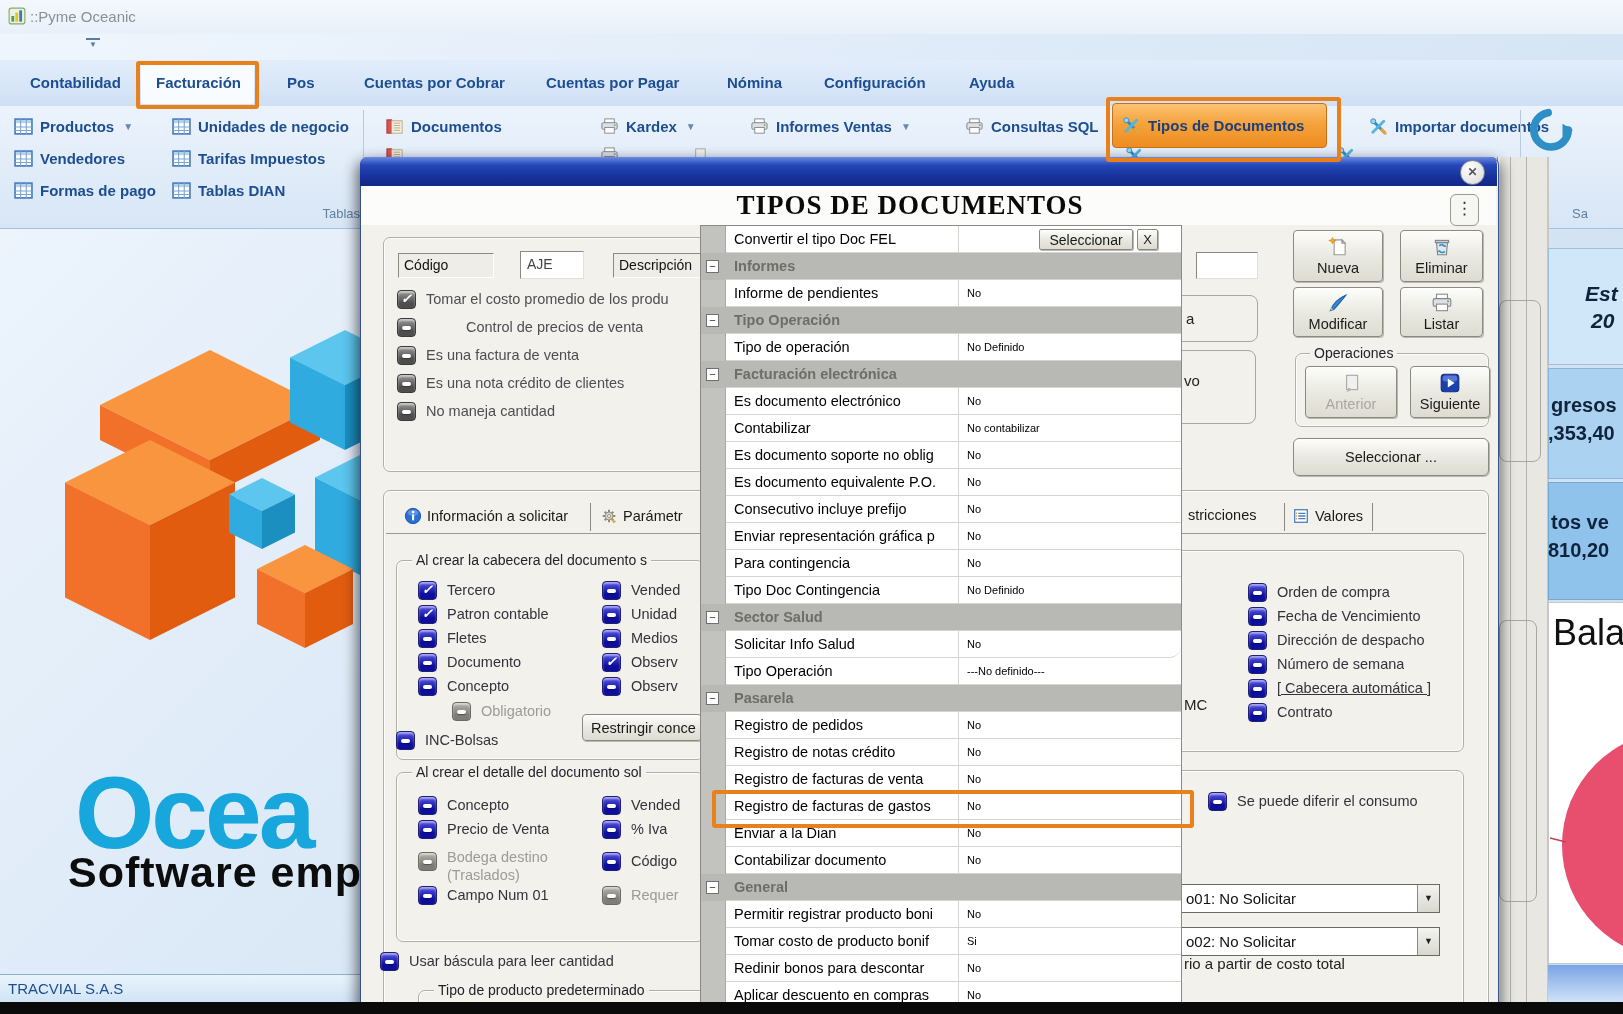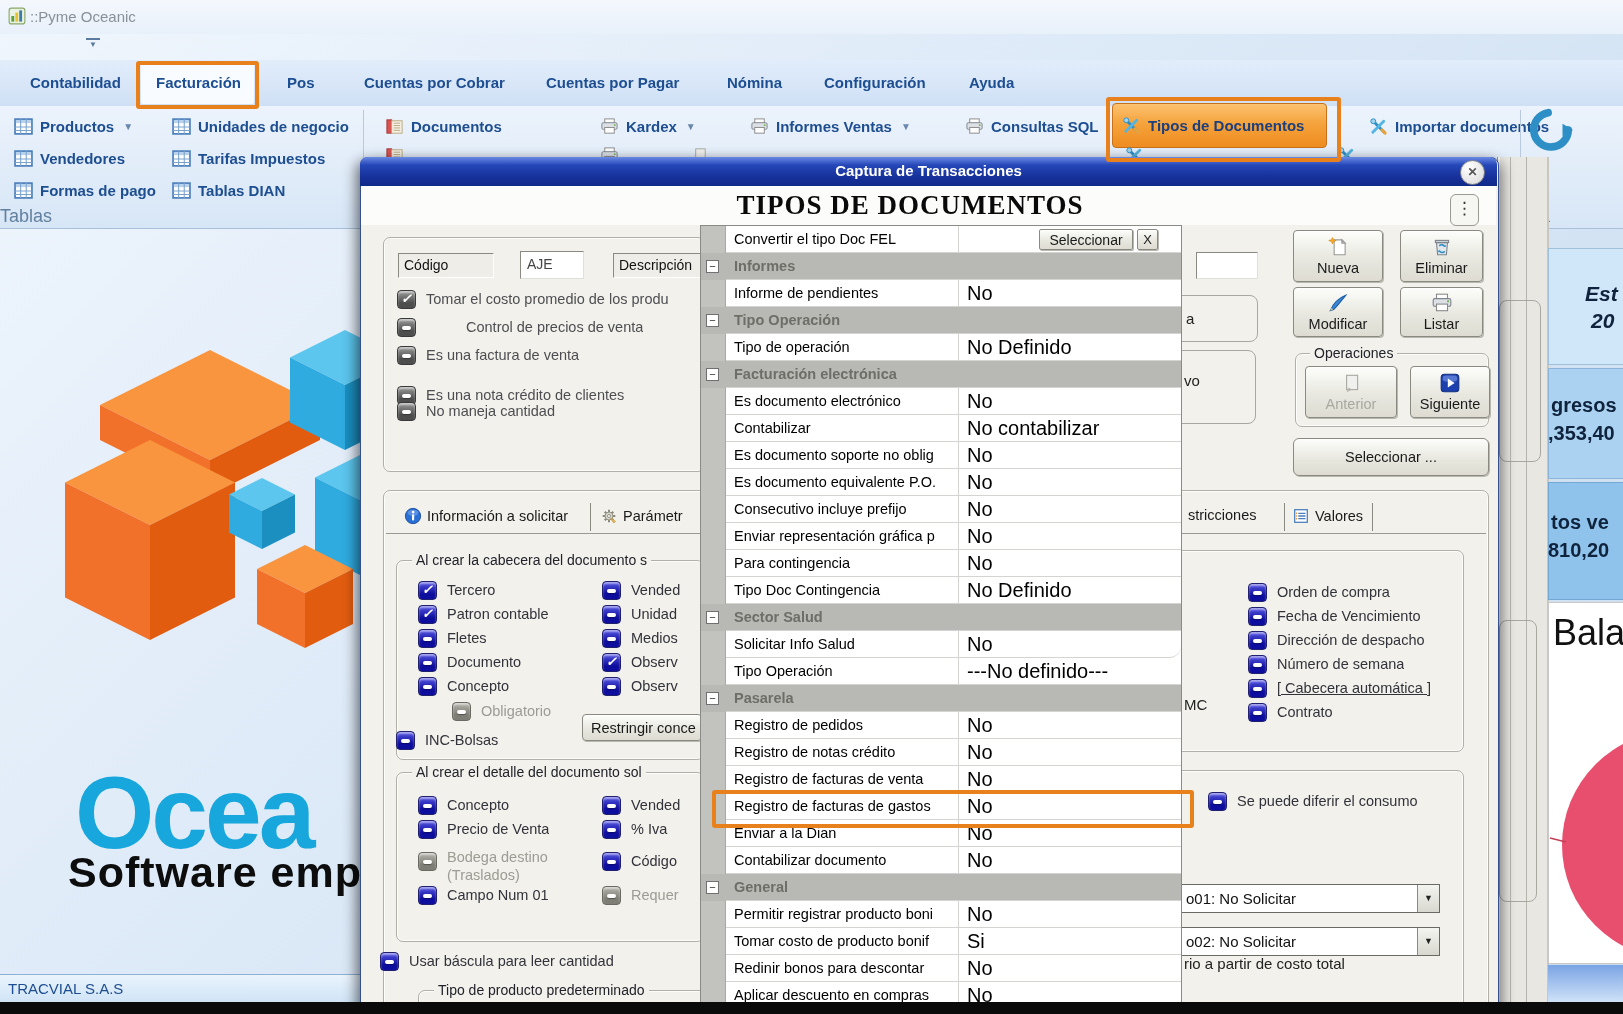--- a/index.html
+++ b/index.html
@@ -11,21 +11,21 @@
   .titlebar{left:0;top:0;width:100%;height:34px;background:linear-gradient(#f4f8fd,#e8f0fa);z-index:1;}
   .apptitle{left:30px;top:8px;color:#8a9098;font-size:15px;z-index:2;}
   .qat{left:86px;top:38px;width:14px;height:12px;z-index:2;color:#5a7aa0;font-size:8px;text-align:center;border-top:2px solid #5a7aa0;line-height:10px;cursor:pointer;}
   .tabrow{left:0;top:60px;width:100%;height:46px;background:linear-gradient(#e2edfb,#cfe0f5);border-bottom:1px solid #b9cade;z-index:1;}
   .rtab{top:71px;height:24px;line-height:24px;color:#1d4e91;font-weight:700;font-size:15px;z-index:2;cursor:pointer;white-space:nowrap;}
   .facttab-bg{left:141px;top:64px;width:113px;height:40px;background:#f8fbff;border-radius:2px;z-index:1;}
   .ribbon{left:0;top:106px;width:100%;height:122px;background:linear-gradient(#ecf3fc,#d7e6f6);border-bottom:1px solid #a8c0da;z-index:1;}
   .ritem{height:26px;display:flex;align-items:center;gap:7px;color:#1d4e91;font-weight:600;font-size:15px;white-space:nowrap;z-index:2;cursor:pointer;}
   .caret{color:#6a87ad;font-size:10px;margin-left:2px;}
   .gsep{width:1px;background:#b9cade;z-index:2;}
-  .glabel{color:#62809f;font-size:18px;text-align:left;z-index:2;}
+  .glabel{color:#62809f;font-size:13px;text-align:right;z-index:2;}
   .ic{width:19px;height:19px;flex:0 0 auto;}
   .tipos-btn{left:1112px;top:103px;width:215px;height:45px;border-radius:4px;z-index:2;
      background:linear-gradient(#fcc272,#f5a33c 45%,#ee8c1f);border:1px solid #c8701a;
      display:flex;align-items:center;gap:7px;padding-left:9px;box-sizing:border-box;
      color:#1d3f7d;font-weight:700;font-size:15px;cursor:pointer;}
   
   .brand-big{left:75px;top:762px;font-size:102px;font-weight:700;color:#18a7dc;letter-spacing:-3px;z-index:1;line-height:1;}
   .brand-sub{left:68px;top:848px;font-size:43px;font-weight:600;color:#0d0d0d;z-index:1;letter-spacing:1px;}
   .statusbar{left:0;top:974px;width:100%;height:28px;background:linear-gradient(#eaf4fd,#cfe3f6);border-top:1px solid #8fb0d0;z-index:1;}
   .statustext{left:8px;top:980px;color:#1d4e91;font-size:15px;z-index:2;}
@@ -89,21 +89,21 @@
      text-align:center;font-size:9px;line-height:26px;color:#222;}
   
   .pgrid{left:700px;top:225px;width:482px;height:778px;background:#fff;border:1px solid #8a8a86;z-index:8;overflow:hidden;box-sizing:border-box;}
   .pg-row{position:absolute;left:0;width:480px;height:27px;box-sizing:border-box;border-bottom:1px solid #d4d4d0;}
   .pg-gutter{position:absolute;left:0;top:0;width:25px;height:27px;background:#c2c2be;border-right:1px solid #a8a8a4;box-sizing:border-box;}
   .minusbox{position:absolute;left:5px;top:7px;width:13px;height:13px;background:#fff;border:1px solid #707070;
      font-size:11px;line-height:11px;text-align:center;color:#333;box-sizing:border-box;}
   .pg-name{position:absolute;left:25px;top:0;width:233px;height:27px;line-height:26px;padding-left:8px;box-sizing:border-box;
      border-right:1px solid #d4d4d0;color:#000;font-size:14.5px;white-space:nowrap;overflow:hidden;}
   .pg-value{position:absolute;left:258px;top:0;width:222px;height:21px;line-height:26px;padding-left:8px;box-sizing:border-box;
-     color:#000;font-size:20px;white-space:nowrap;overflow:hidden;}
+     color:#000;font-size:11px;white-space:nowrap;overflow:hidden;}
   .pg-section{background:#b8b8b4;}
   .pg-sec-label{position:absolute;left:33px;top:0;height:27px;line-height:26px;font-weight:700;color:#6e6e68;font-size:14.5px;}
   .pg-section .pg-gutter{background:#b8b8b4;border-right:none;}
   .pg-highlight-box{border:4px solid #e8811c;border-radius:3px;z-index:12;pointer-events:none;}
   .ann{border:4px solid #e8811c;border-radius:3px;z-index:40;pointer-events:none;}
   .fragtext{z-index:5;font-size:15px;color:#222;white-space:nowrap;}
   .fragbox{border:1px solid #a8a8a0;border-radius:8px;z-index:5;}
 </style>
 </head>
 <body>
@@ -365,21 +365,20 @@
 <div class="abs dbox" style="top:602px;height:360px;background:#ffffff;border:1px solid #c8c8c8;"></div>
 <div class="abs" style="left:1553px;top:612px;font-size:36px;color:#111;z-index:4;">Bala</div>
 <svg class="abs" style="left:1548px;top:602px;width:75px;height:360px;z-index:4" viewBox="0 0 75 360">
   <circle cx="128" cy="243" r="114" fill="#e84f6f"></circle>
   <line x1="2" y1="236" x2="18" y2="240" stroke="#c04055" stroke-width="1.5"></line>
 </svg>
 <div class="abs bluebar"></div>
 
 <div class="abs dialog"></div>
 <div class="abs dlg-titlebar"></div>
-<div class="abs dlg-title">Captura de Transacciones</div>
 <div class="abs dlg-close">✕</div>
 <div class="abs headband"></div>
 <div class="abs dlg-heading">TIPOS DE DOCUMENTOS</div>
 <div class="abs dots-btn">⋮</div>
 
 <div class="abs groupbox" style="left:383px;top:237px;width:320px;height:233px;"></div>
 <div class="abs sunken" style="left:398px;top:253px;width:96px;height:25px;">Código</div>
 <div class="abs inputbox" style="left:520px;top:251px;width:64px;height:28px;">AJE</div>
 <div class="abs sunken" style="left:613px;top:253px;width:90px;height:25px;overflow:hidden;">Descripción</div>
 
@@ -394,21 +393,21 @@
         <i class="g-dash"></i>
       </span>
       <span class="cbl" style="color:#4e4e52;margin-left:40px;">Control de precios de venta</span>
     </div>
 <div class="abs cbrow" style="left:397px;top:346px;">
       <span class="cb gray">
         <i class="g-dash"></i>
       </span>
       <span class="cbl" style="color:#4e4e52;">Es una factura de venta</span>
     </div>
-<div class="abs cbrow" style="left:397px;top:386px;">
+<div class="abs cbrow" style="left:397px;top:374px;">
       <span class="cb gray">
         <i class="g-dash"></i>
       </span>
       <span class="cbl" style="color:#4e4e52;">Es una nota crédito de clientes</span>
     </div>
 <div class="abs cbrow" style="left:397px;top:402px;">
       <span class="cb gray">
         <i class="g-dash"></i>
       </span>
       <span class="cbl" style="color:#4e4e52;">No maneja cantidad</span>

